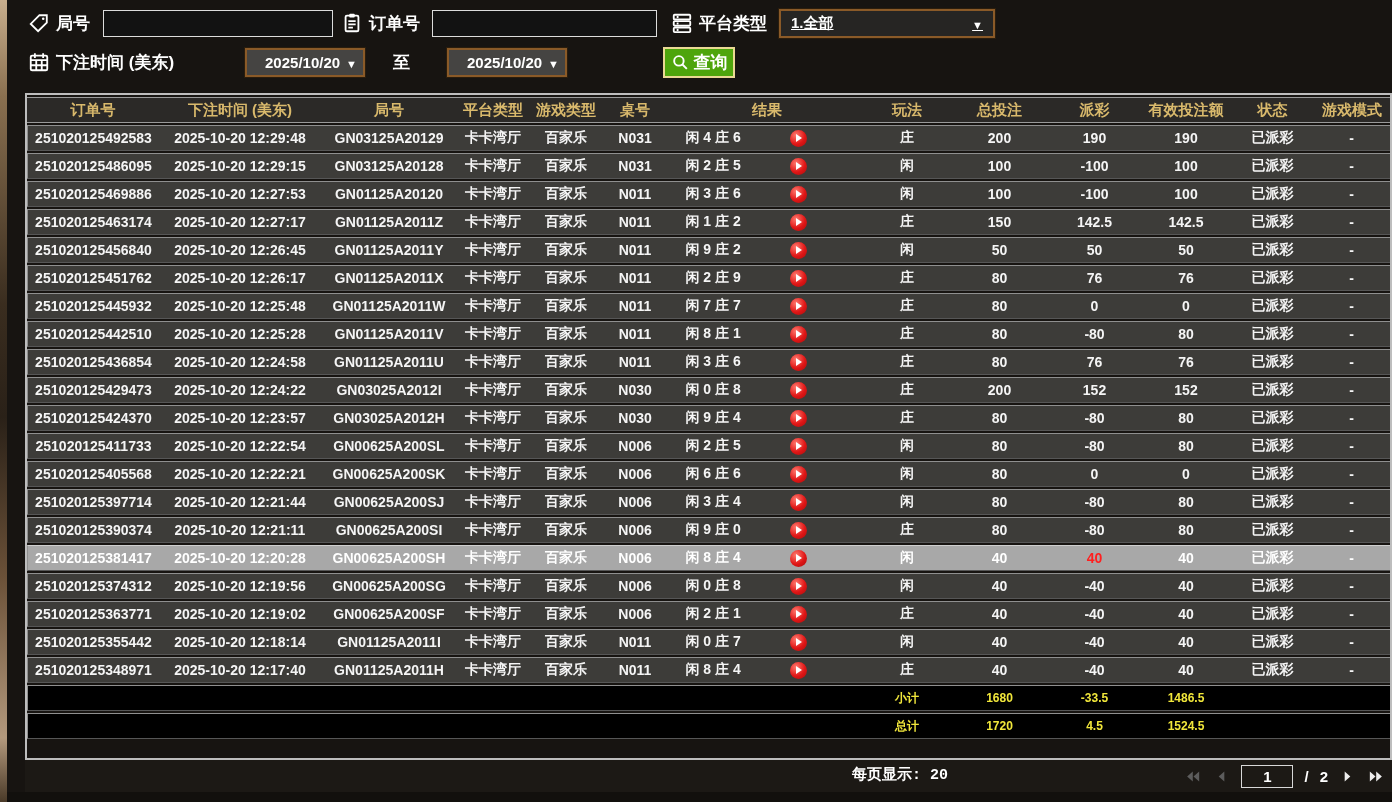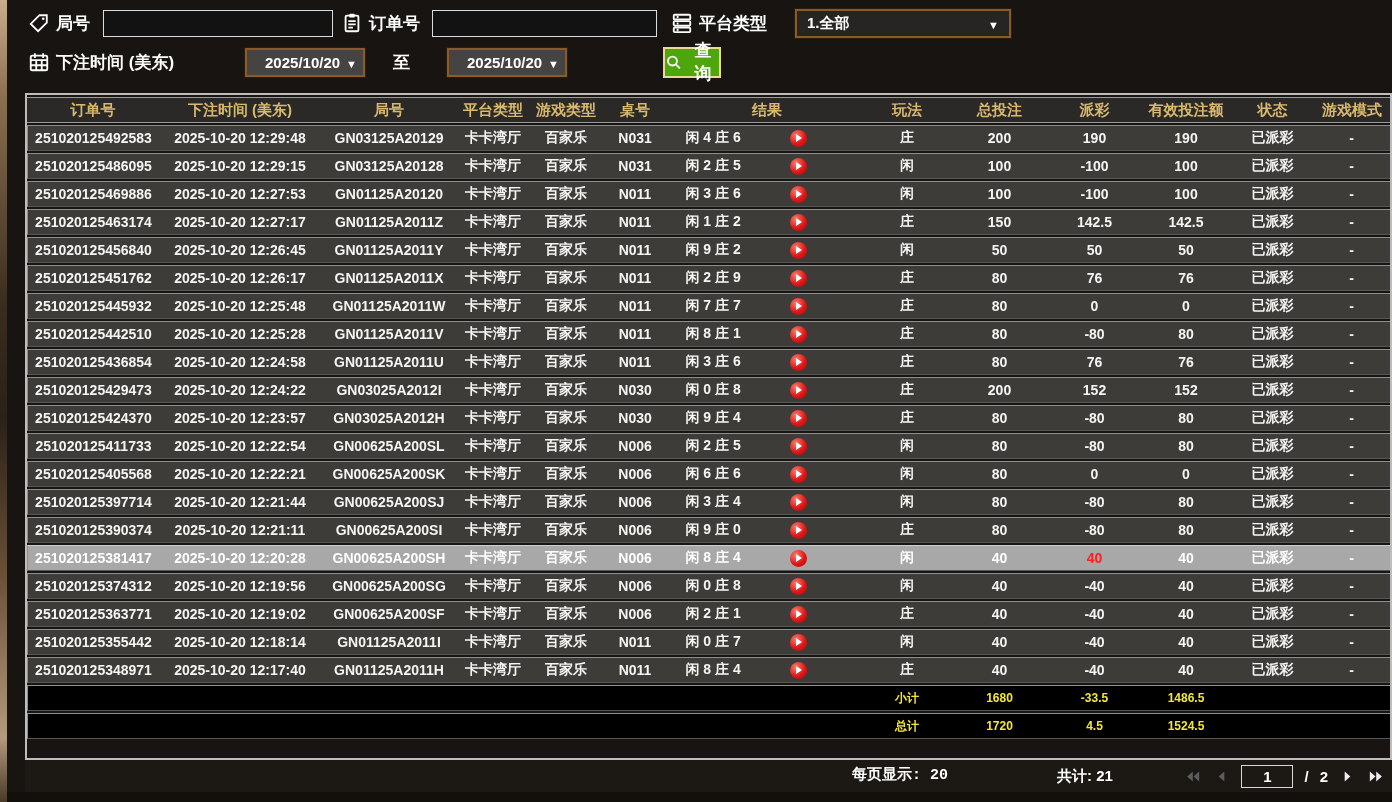--- a/index.html
+++ b/index.html
@@ -31,21 +31,21 @@
   .select-box{
     display:flex; align-items:center; height:29px; background:#262523;
     border:2px solid #8a5a28; outline:1px solid #2a1d0d;
     color:#fff; font-size:15px; font-weight:bold; cursor:pointer;padding-left:12px;
   }
   .platform-select{width:216px; padding:0 10px; justify-content:space-between;}
   .date-select{width:120px; justify-content:center; gap:6px; background:#454442;}
   .caret::after{content:"▼"; font-size:11px; color:#fff;}
   .search-btn{
     display:flex; align-items:center; justify-content:center; gap:4px;
-    width:58px; height:31px; background:#4ea50c; border:2px solid #ead993;
+    width:72px; height:31px; background:#4ea50c; border:2px solid #ead993;
     color:#fff; font-size:17px; font-weight:bold; cursor:pointer;
   }
   .search-btn svg{width:19px; height:19px;}
 
   
   .table-wrap{
     position:absolute; left:25px; top:93px; width:1367px; height:667px;
     border:2px solid #bdbdbd; background:#171411; overflow:hidden;
   }
   table.grid{width:100%; border-collapse:separate; border-spacing:0 2px; table-layout:fixed;}
@@ -127,21 +127,21 @@
     <div class="fitem" style="left:645px;">
       <span class="ficon">
         <svg viewBox="0 0 24 24" fill="none" stroke="#ffffff" stroke-width="2">
             <rect x="3" y="3" width="18" height="5" rx="1"></rect>
             <rect x="3" y="10" width="18" height="5" rx="1"></rect>
             <rect x="3" y="17" width="18" height="5" rx="1"></rect>
             <path d="M6.2 5.5h2M6.2 12.5h2M6.2 19.5h2" stroke-width="2.2"></path>
           </svg>
       </span>
       <span class="flabel">平台类型</span>
-      <div class="select-box platform-select" style="margin-left:28px;">
+      <div class="select-box platform-select" style="margin-left:12px;text-decoration:underline;">
         <span>1.全部</span>
         <span class="caret"></span>
       </div>
     </div>
   </div>
   <div class="frow frow2">
     <div class="fitem" style="left:2px;">
       <span class="ficon">
         <svg viewBox="0 0 24 24" fill="none" stroke="#ffffff" stroke-width="2">
             <rect x="3" y="5" width="18" height="16" rx="1.5"></rect>
@@ -667,21 +667,20 @@
           <td>4.5</td>
           <td>1524.5</td>
           <td colspan="2"></td>
         </tr>
       </tbody>
   </table>
 </div>
 
 <div class="pager">
   <span class="ptext per-page">每页显示: 20</span>
-  <span class="ptext total-count">共计: 21</span>
   <div class="pnav">
     <svg viewBox="0 0 24 20">
         <path d="M11 3 L3 10 L11 17 Z M20 3 L12 10 L20 17 Z" fill="#5c5c5c"></path>
       </svg>
     <svg viewBox="0 0 24 20">
         <path d="M16 3 L8 10 L16 17 Z" fill="#5c5c5c"></path>
       </svg>
     <input class="page-input" value="1" style="">
     <span class="psep">/</span>
     <span class="ptotal">2</span>

